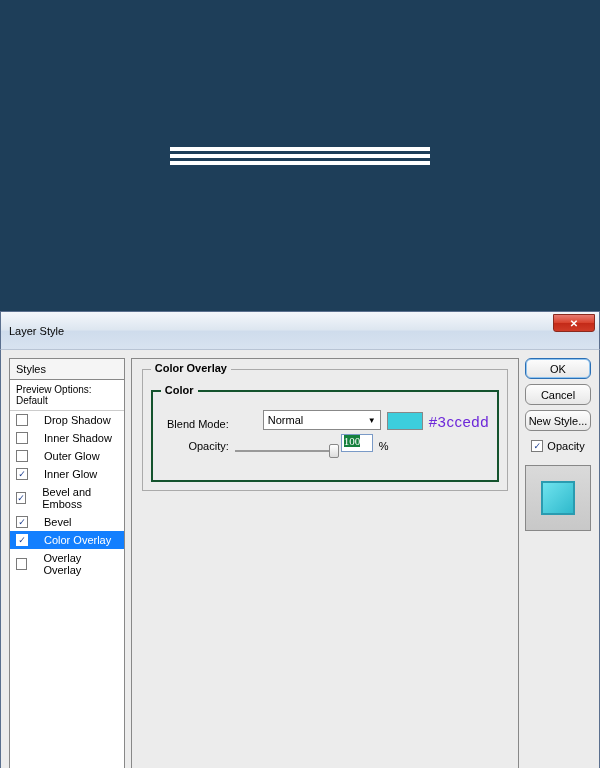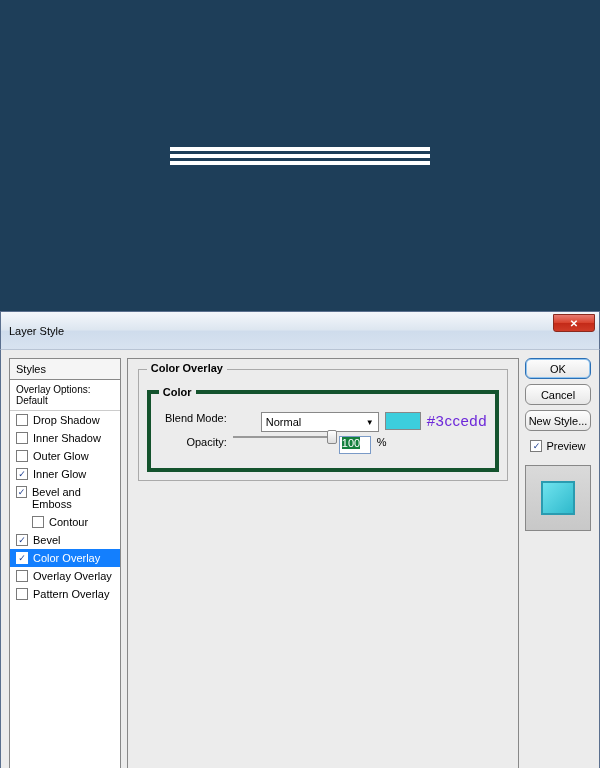--- a/index.html
+++ b/index.html
@@ -11,41 +11,41 @@
 
 .titlebar { height: 39px; background: linear-gradient(#f4f7fb, #dde6f0 48%, #cfdcec 52%, #d8e3f0); border: 1px solid #5a6f8e; border-bottom: 1px solid #b8c4d4; display: flex; align-items: center; padding-left: 8px; position: relative; }
 .title { color: #000; }
 .close-btn { position: absolute; right: 4px; top: 2px; width: 42px; height: 18px; background: linear-gradient(#e87b72, #d9432e 48%, #c42a18 52%, #cf3b27); border: 1px solid #8a2a1e; border-radius: 0 0 3px 3px; display: flex; align-items: center; justify-content: center; color: #fff; font-weight: bold; font-size: 10px; cursor: pointer; }
 
 .dialog-body { background: #ececec; border: 1px solid #5a6f8e; border-top: none; padding: 8px; display: flex; gap: 6px; height: 522px; }
 
 .sidebar { width: 154px; border: 1px solid #888; background: #fff; }
 .sidebar-header { padding: 4px 6px; border-bottom: 1px solid #888; background: #f5f5f5; }
 .sidebar-sub { padding: 4px 6px; border-bottom: 1px solid #ccc; font-size: 10px; }
-.sidebar-item { padding: 3px 6px; display: flex; gap: 5px; cursor: pointer; }
+.sidebar-item { padding: 3px 6px; display: flex; align-items: center; gap: 16px; cursor: pointer; }
 .sidebar-item.indent { padding-left: 22px; }
 .sidebar-item.selected { background: #137ffe; color: #fff; }
 .chk { width: 12px; height: 12px; border: 1px solid #7a7a7a; background: #fff; display: inline-flex; align-items: center; justify-content: center; font-size: 9px; color: #1e3e8e; }
 .sidebar-item.selected .chk { border-color: #fff; }
 
 .main { flex: 1; border: 1px solid #888; background: #ececec; padding: 6px 10px; position: relative; }
 .fieldset { border: 1px solid #aaa; padding: 14px 8px 8px; position: relative; margin-top: 4px; }
 .fieldset-label { position: absolute; top: -8px; left: 8px; background: #ececec; padding: 0 4px; font-weight: bold; font-size: 11px; }
-.fieldset-inner { border: 4px solid #14532d; padding: 14px 8px 10px; position: relative; margin-top: 6px; }
+.fieldset-inner { border: 2px solid #14532d; padding: 14px 8px 24px; position: relative; margin-top: 6px; }
 .fieldset-inner-label { position: absolute; top: -8px; left: 8px; background: #ececec; padding: 0 4px; font-weight: bold; font-size: 11px; }
-.row { display: flex; align-items: flex-start; gap: 6px; margin: 4px 0; }
+.row { display: flex; align-items: flex-end; gap: 6px; margin: 4px 0; }
 .row-label { width: 68px; text-align: right; }
 .dropdown { width: 118px; height: 20px; border: 1px solid #888; background: #fff; display: flex; align-items: center; justify-content: space-between; padding: 0 4px; cursor: pointer; margin-left: 28px; }
 .dd-arrow { font-size: 8px; }
 .swatch { width: 36px; height: 18px; border: 1px solid #888; background: #3ccedd; cursor: pointer; }
 .hexlabel { font-family: Arial, sans-serif; font-size: 15px; color: #6d28d9; letter-spacing: 0.5px; }
 .slider-track { width: 100px; height: 2px; background: #999; position: relative; }
 .slider-thumb { position: absolute; right: -4px; top: -6px; width: 10px; height: 14px; background: linear-gradient(#fff,#ddd); border: 1px solid #888; border-radius: 2px; cursor: pointer; }
 .num-input { width: 32px; height: 18px; border: 1px solid #7a9ac7; background: #fff; padding: 0 2px; display: inline-block; }
-.num-input span { background: #15803d; color: #fff; display: inline-block; }
+.num-input span { background: #15803d; color: #fff; display: inline-block; font-family: Liberation Serif, serif; }
 
 .right-col { width: 88px; display: flex; flex-direction: column; gap: 5px; }
 .btn { height: 21px; background: linear-gradient(#fdfdfd,#e7e7e7); border: 1px solid #888; border-radius: 6px; cursor: pointer; display: flex; align-items: center; justify-content: center; }
 .btn.primary { border: 1px solid #2a6fb5; box-shadow: inset 0 0 0 1px #8fc4f0; }
 .preview-row { display: flex; align-items: center; gap: 4px; margin-top: 4px; justify-content: center; }
 .preview-box { width: 66px; height: 66px; border: 1px solid #888; background: linear-gradient(#dadada,#c8c8c8); display: flex; align-items: center; justify-content: center; margin: 8px auto 0; }
 .preview-thumb { width: 34px; height: 34px; background: linear-gradient(135deg,#6fe3ee,#2fb9cc); border: 2px solid #2a9bb0; }
 </style>
 </head>
 <body>
@@ -62,21 +62,21 @@
   <span class="title">Layer Style</span>
   <div class="close-btn">
     <span>✕</span>
   </div>
 </div>
 
 <div class="dialog-body">
 
   <div class="sidebar">
     <div class="sidebar-header">Styles</div>
-    <div class="sidebar-sub">Overlay Options: Default</div>
+    <div class="sidebar-sub">Preview Options: Default</div>
     <div id="sidebar-items">
         <div class="sidebar-item">
           <span class="chk"></span>
           <span>Drop Shadow</span>
         </div>
         <div class="sidebar-item">
           <span class="chk"></span>
           <span>Inner Shadow</span>
         </div>
         <div class="sidebar-item">
@@ -84,39 +84,31 @@
           <span>Outer Glow</span>
         </div>
         <div class="sidebar-item">
           <span class="chk">✓</span>
           <span>Inner Glow</span>
         </div>
         <div class="sidebar-item">
           <span class="chk">✓</span>
           <span>Bevel and Emboss</span>
         </div>
-        <div class="sidebar-item indent">
-          <span class="chk"></span>
-          <span>Contour</span>
-        </div>
         <div class="sidebar-item">
           <span class="chk">✓</span>
           <span>Bevel</span>
         </div>
         <div class="sidebar-item selected">
           <span class="chk">✓</span>
           <span>Color Overlay</span>
         </div>
         <div class="sidebar-item">
           <span class="chk"></span>
           <span>Overlay Overlay</span>
-        </div>
-        <div class="sidebar-item">
-          <span class="chk"></span>
-          <span>Pattern Overlay</span>
         </div>
       </div>
   </div>
 
   <div class="main">
     <div class="fieldset">
       <div class="fieldset-label">Color Overlay</div>
       <div class="fieldset-inner">
         <div class="fieldset-inner-label">Color</div>
         <div class="row">
@@ -147,20 +139,20 @@
         <span>OK</span>
       </div>
     <div class="btn">
         <span>Cancel</span>
       </div>
     <div class="btn">
         <span>New Style...</span>
       </div>
     <div class="preview-row">
       <span class="chk">✓</span>
-      <span>Preview</span>
+      <span>Opacity</span>
     </div>
     <div class="preview-box">
       <div class="preview-thumb"></div>
     </div>
   </div>
 
 </div>
 
 </body></html>

